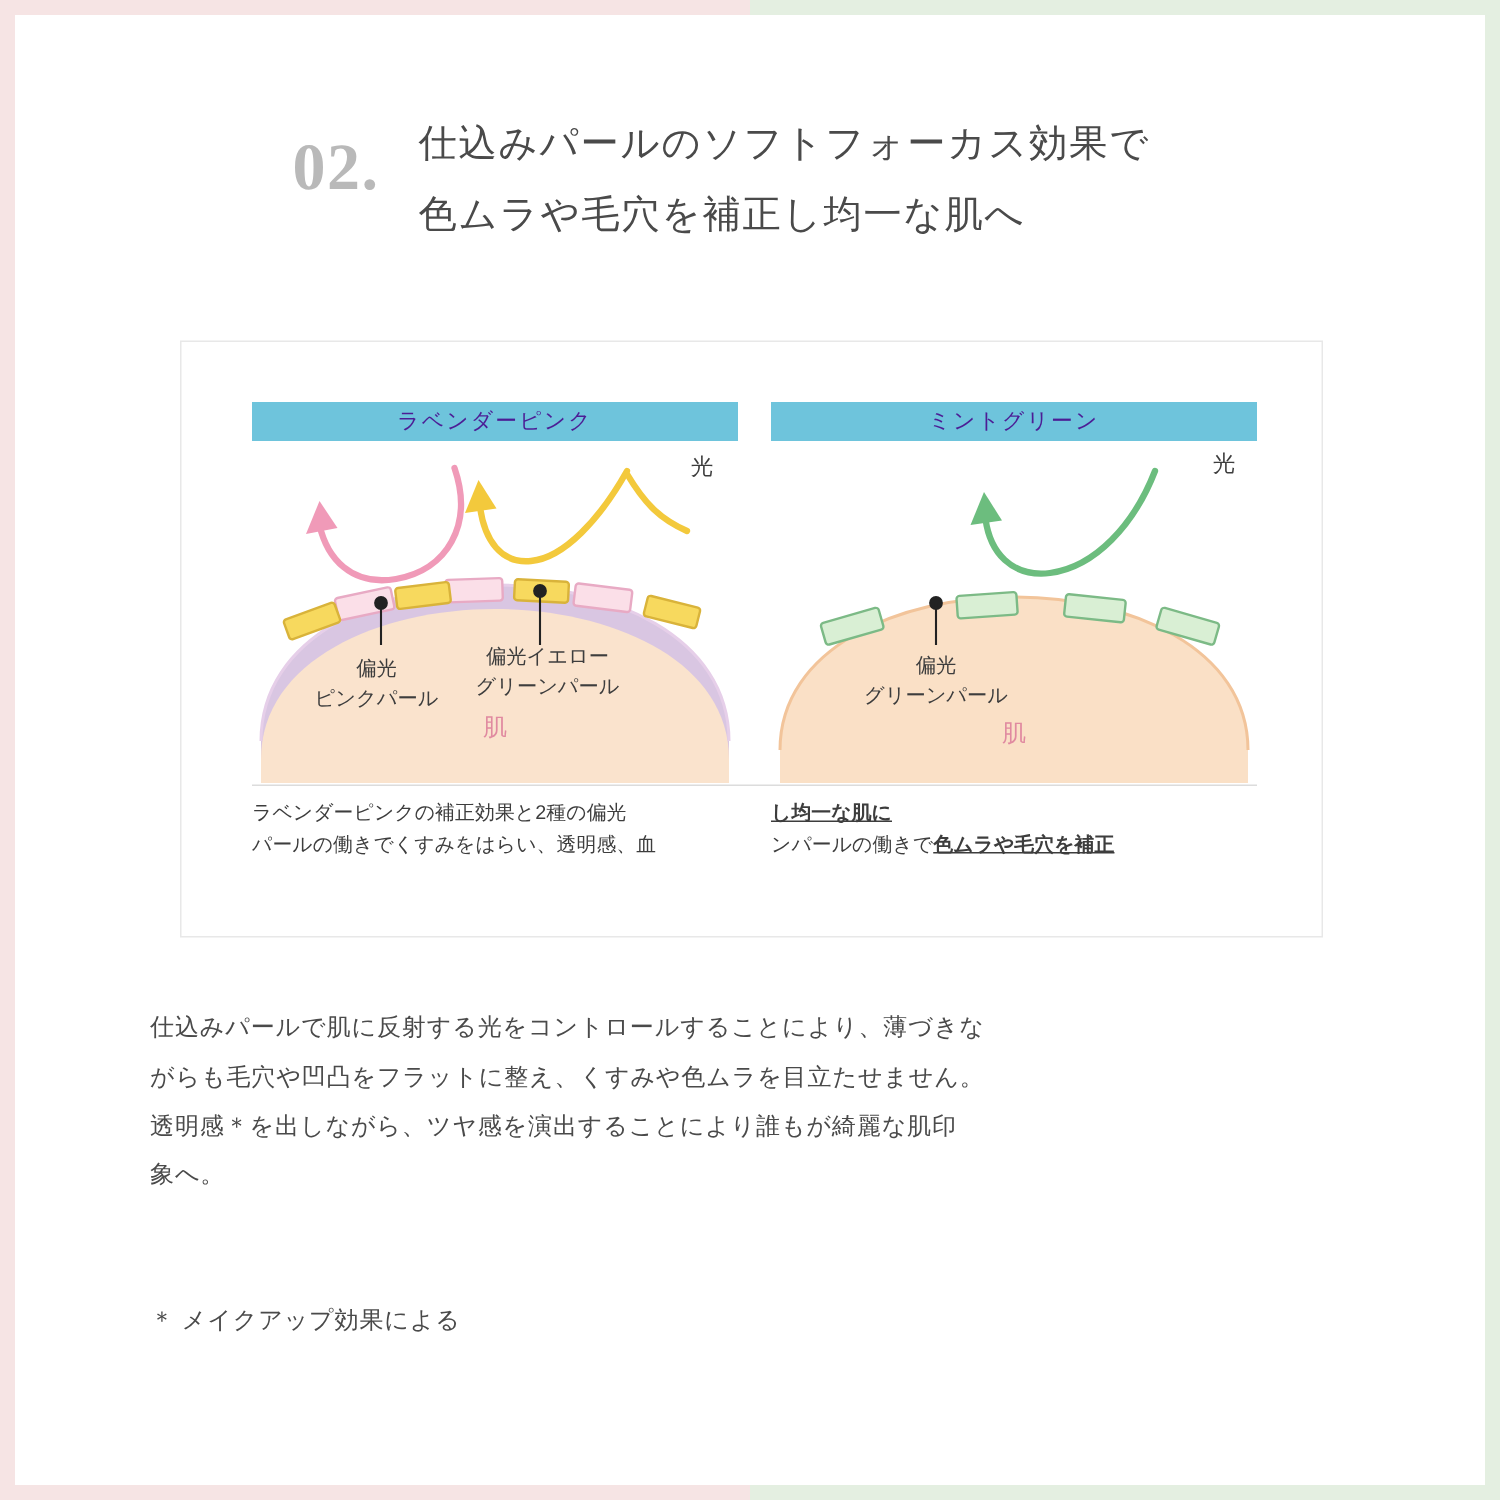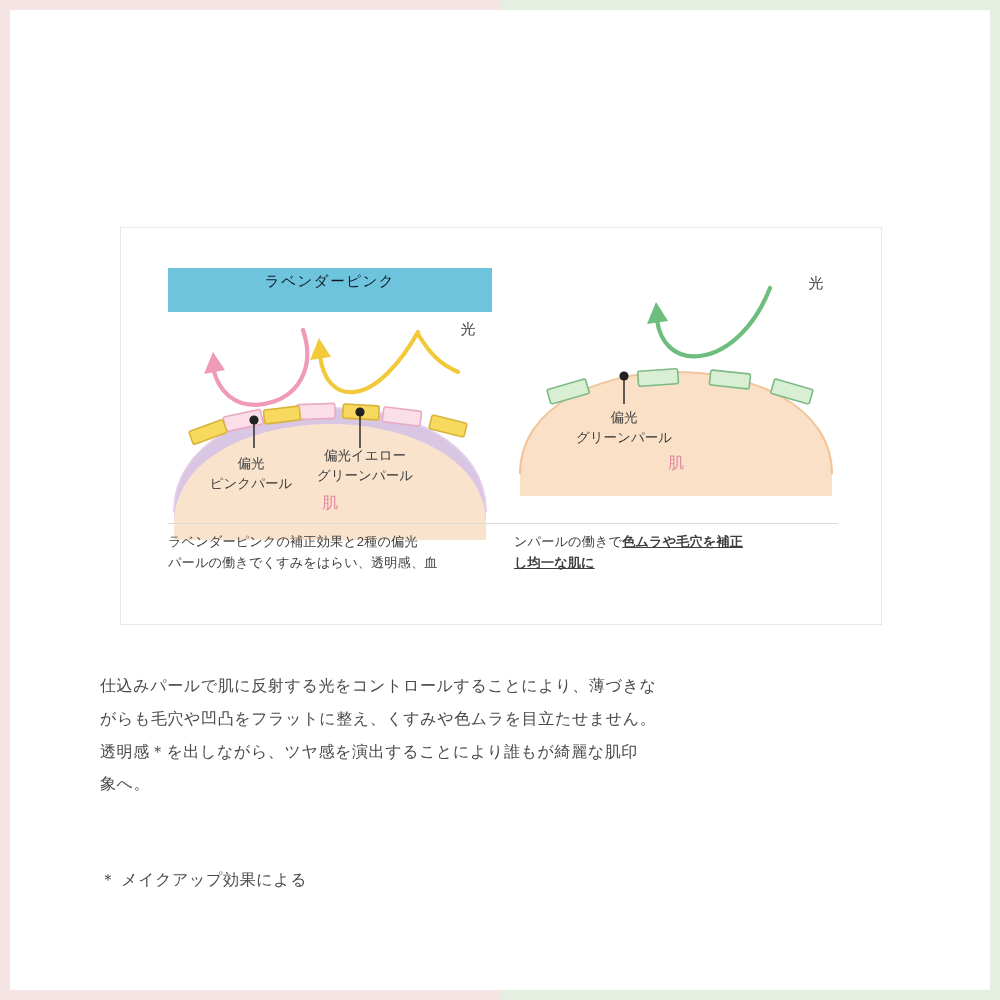--- a/index.html
+++ b/index.html
@@ -84,24 +84,24 @@
   }
   .col {
     position: absolute;
     top: 40px;
     width: 324px;
   }
   .col-left { left: 47px; }
   .col-right { left: 393px; }
 
   .col-title {
-    height: 44px;
+    height: 26px;
     line-height: 26px;
     text-align: center;
-    color: #0f172a;
+    color: #4c1d95;
     font-size: 14.5px;
     letter-spacing: 1.5px;
     font-family: "Liberation Sans", sans-serif;
   }
   .title-pink { background: #6ec4dc; }
   .title-mint { background: #6ec4dc; }
 
   .diagram {
     position: relative;
     width: 324px;
@@ -162,20 +162,27 @@
 </head>
 <body>
 
 <div id="page">
   <div class="bg-left"></div>
   <div class="bg-right"></div>
   <div class="bg-inner"></div>
 
   <div class="content">
 
+    <div class="heading">
+      <div class="heading-number">02.</div>
+      <div class="heading-lines">
+        <div>仕込みパールのソフトフォーカス効果で</div>
+        <div>色ムラや毛穴を補正し均一な肌へ</div>
+      </div>
+    </div>
 
     <div class="panel">
 
       <div class="col col-left">
         <div class="col-title title-pink">ラベンダーピンク</div>
         <div class="diagram">
           <svg width="324" height="228" viewBox="0 0 324 228">
 
             <path d="M6,200 C6,130 85,96 162,96 C239,96 318,130 318,200 L318,228 L6,228 Z" fill="#d9c6e2"></path>
 
@@ -227,20 +234,21 @@
             <div>ピンクパール</div>
           </div>
           <div style="position:absolute;left:122px;top:134px;width:150px;text-align:center;font-size:13.5px;line-height:1.5;color:#3d3d3d;">
             <div>偏光イエロー</div>
             <div>グリーンパール</div>
           </div>
         </div>
       </div>
 
       <div class="col col-right">
+        <div class="col-title title-mint">ミントグリーン</div>
         <div class="diagram">
           <svg width="324" height="228" viewBox="0 0 324 228">
 
             <path d="M6,206 C6,138 85,104 162,104 C239,104 318,138 318,206 L318,228 L6,228 Z" fill="#fae0c6"></path>
             <path d="M6,206 C6,138 85,104 162,104 C239,104 318,138 318,206" fill="none" stroke="#f2c49a" stroke-width="2"></path>
 
             <g>
               <rect x="34" y="116" width="40" height="15" rx="2" fill="#d9efd4" stroke="#7cba86" stroke-width="1.6" transform="rotate(-16 54 123)"></rect>
               <rect x="124" y="102" width="40" height="15" rx="2" fill="#d9efd4" stroke="#7cba86" stroke-width="1.6" transform="rotate(-4 144 109)"></rect>
               <rect x="196" y="104" width="40" height="15" rx="2" fill="#d9efd4" stroke="#7cba86" stroke-width="1.6" transform="rotate(6 216 111)"></rect>
@@ -270,22 +278,22 @@
       </div>
 
       <div class="divider"></div>
 
       <div class="caption caption-left">
         <div>ラベンダーピンクの補正効果と2種の偏光</div>
         <div>パールの働きでくすみをはらい、透明感、血</div>
       </div>
 
       <div class="caption caption-right">
+        <div><u>し均一な肌に</u></div>
         <div><span>ンパールの働きで</span><u>色ムラや毛穴を補正</u></div>
-        <div><u>し均一な肌に</u></div>
       </div>
     </div>
 
     <div class="bodytext">
       <div>仕込みパールで肌に反射する光をコントロールすることにより、薄づきな</div>
       <div>がらも毛穴や凹凸をフラットに整え、くすみや色ムラを目立たせません。</div>
       <div>透明感＊を出しながら、ツヤ感を演出することにより誰もが綺麗な肌印</div>
       <div>象へ。</div>
     </div>
     <div class="footnote">＊ メイクアップ効果による</div>

